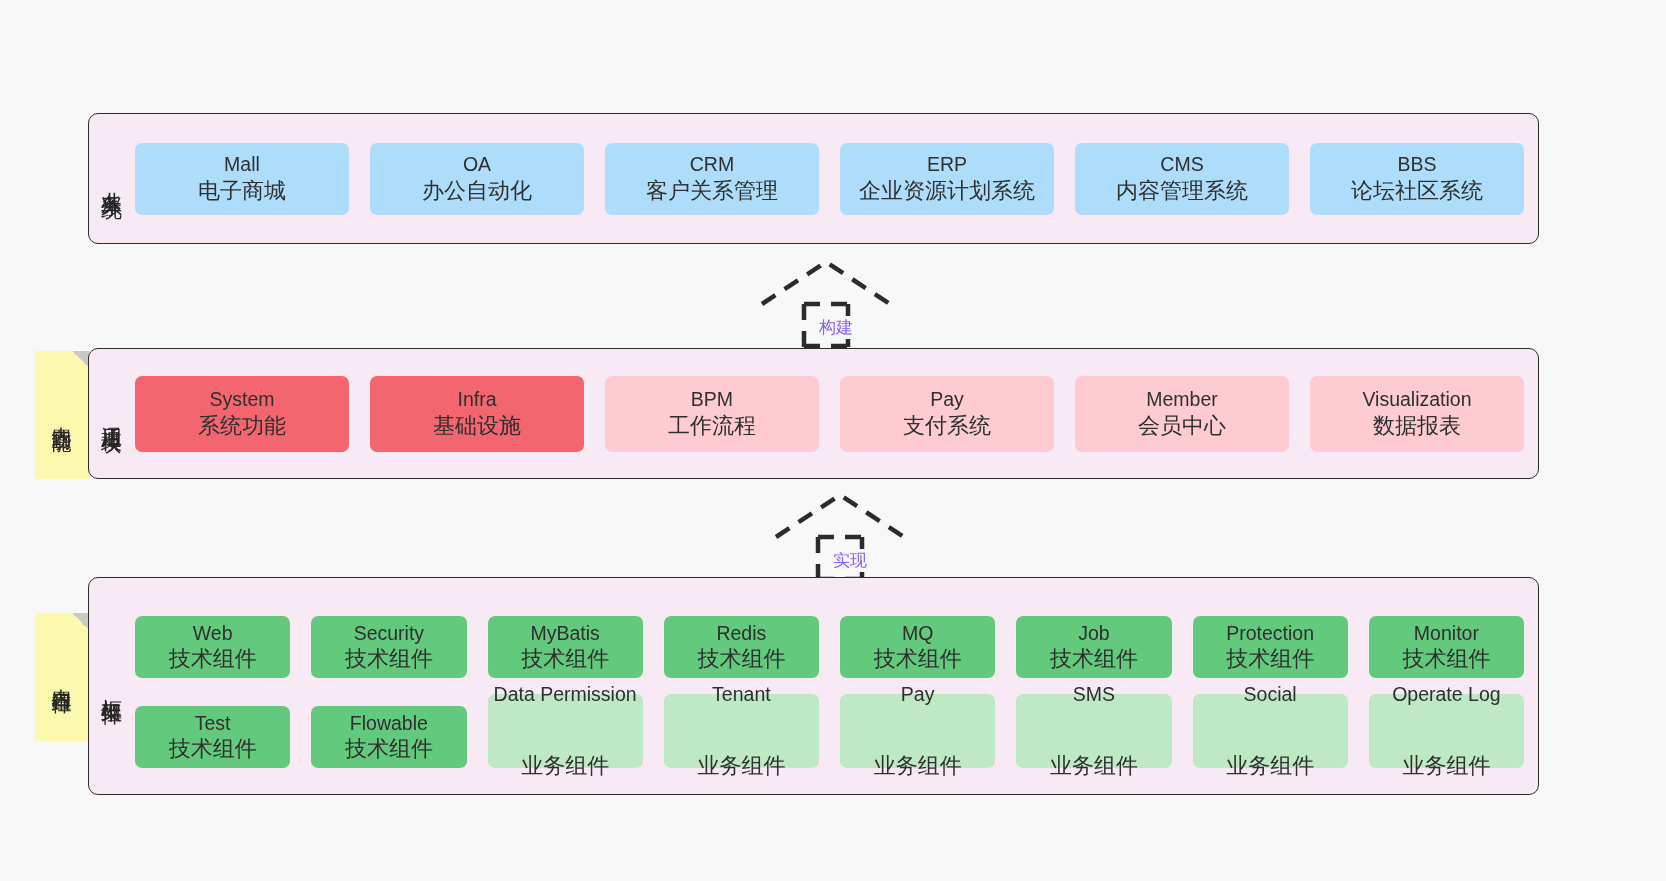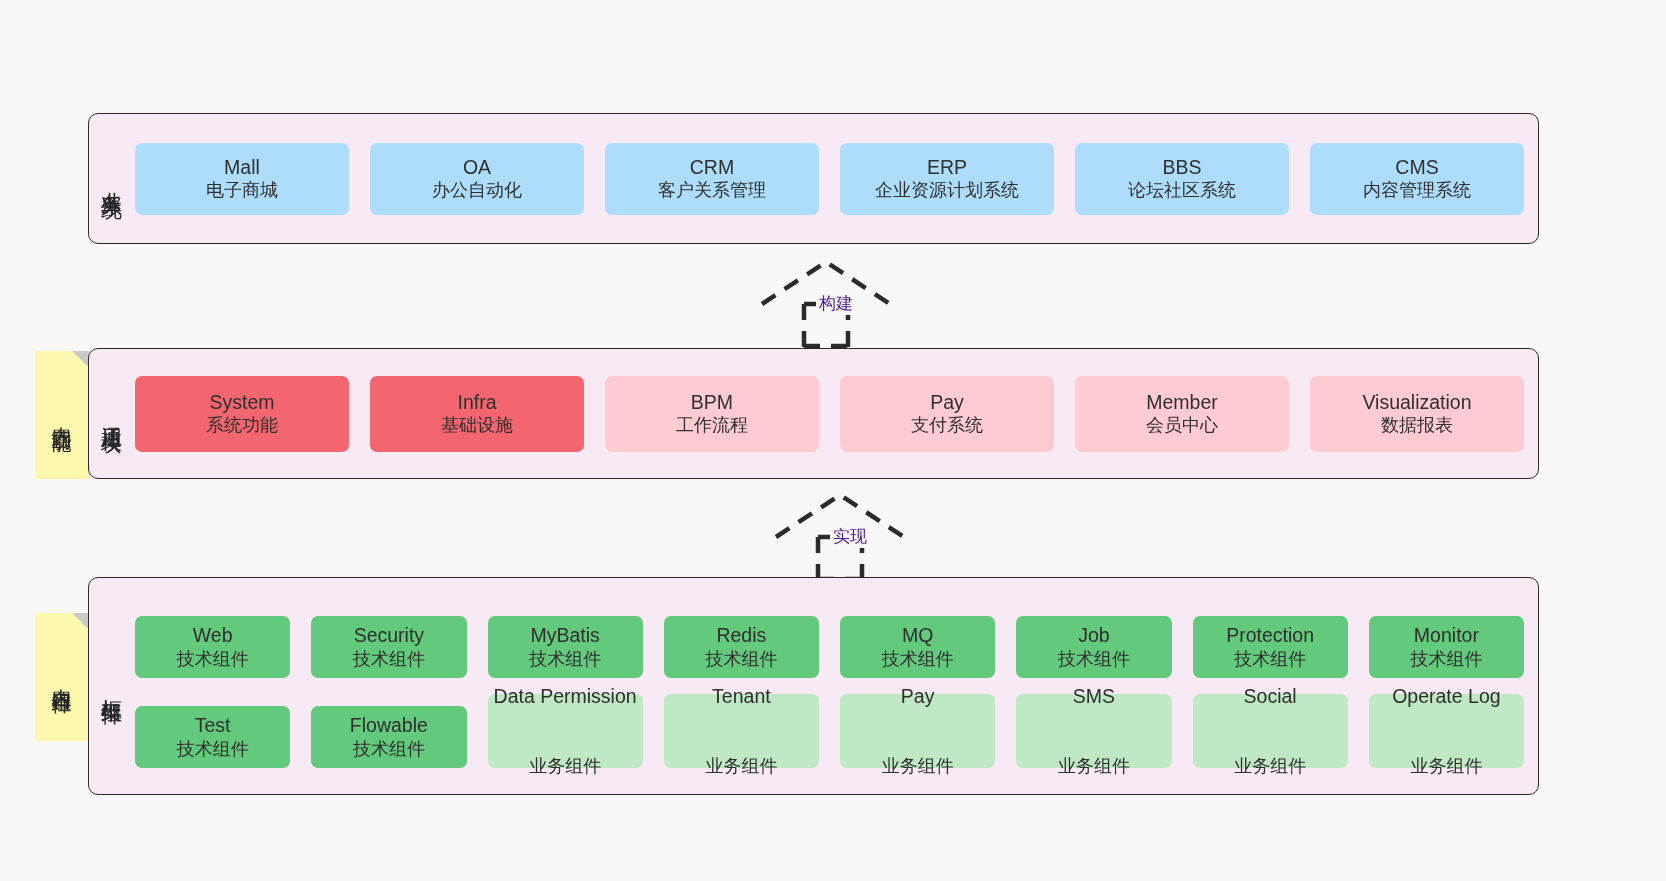--- a/index.html
+++ b/index.html
@@ -68,21 +68,21 @@
     flex-direction: column;
     align-items: center;
     justify-content: center;
     text-align: center;
     color: #2F2F2F;
     line-height: 1.26;
     padding: 6px 4px;
     user-select: none;
   }
   .card .en { font-size: 19.5px; }
-  .card .cn { font-size: 18px; }
+  .card .cn { font-size: 22px; }
 
   .c-blue       { background: #AEDDFB; }
   .c-red        { background: #F4666F; }
   .c-pink       { background: #FFCBD3; }
   .c-green      { background: #63C97C; margin-top: 12px; }
   .c-greenlight { background: #BFE8C5; gap: 46px; }
 
   
   #layer-business { left: 88px;  top: 113px; width: 1451px; height: 131px; }
   #layer-modules  { left: 88px;  top: 348px; width: 1451px; height: 131px; }
@@ -116,25 +116,26 @@
   }
   #note-builtin-features   { left: 35px; top: 351px; height: 128px; }
   #note-builtin-components { left: 35px; top: 613px; height: 128px; }
 
   
   .arrow { position: absolute; }
   .arrow svg { display: block; overflow: visible; }
   .arrow .arrow-label {
     position: absolute;
     font-size: 17px;
-    color: #4c1d95;
+    color: #8b5cf6;
     background: #F8F8F8;
     padding: 0 3px;
     white-space: nowrap;
     user-select: none;
+    margin-top: 24px;
   }
   #arrow-build     { left: 756px; top: 256px; width: 170px; height: 92px; }
   #arrow-implement { left: 770px; top: 489px; width: 170px; height: 92px; }
   #arrow-build .arrow-label     { left: 60px; top: 36px; }
   #arrow-implement .arrow-label { left: 60px; top: 36px; }
 </style>
 </head>
 <body>
 
 <div class="canvas">
@@ -153,26 +154,26 @@
         </div>
         <div class="card c-blue">
           <span class="en">CRM</span>
           <span class="cn">客户关系管理</span>
         </div>
         <div class="card c-blue">
           <span class="en">ERP</span>
           <span class="cn">企业资源计划系统</span>
         </div>
         <div class="card c-blue">
+          <span class="en">CMS</span>
+          <span class="cn">内容管理系统</span>
+        </div>
+        <div class="card c-blue">
           <span class="en">BBS</span>
           <span class="cn">论坛社区系统</span>
-        </div>
-        <div class="card c-blue">
-          <span class="en">CMS</span>
-          <span class="cn">内容管理系统</span>
         </div>
       </div>
     </div>
   </div>
 
   <div class="arrow" id="arrow-build">
     <svg width="170" height="92" viewBox="0 0 170 92">
       <path d="M 6 48 L 70 6 L 134 48" fill="none" stroke="#2B2B2B" stroke-width="4.5" stroke-dasharray="16 11" stroke-linecap="butt"></path>
       <path d="M 48 48 L 48 92 M 48 48 L 92 48 M 92 48 L 92 92 M 48 90 L 92 90" fill="none" stroke="#2B2B2B" stroke-width="4.5" stroke-dasharray="16 11"></path>
     </svg>

